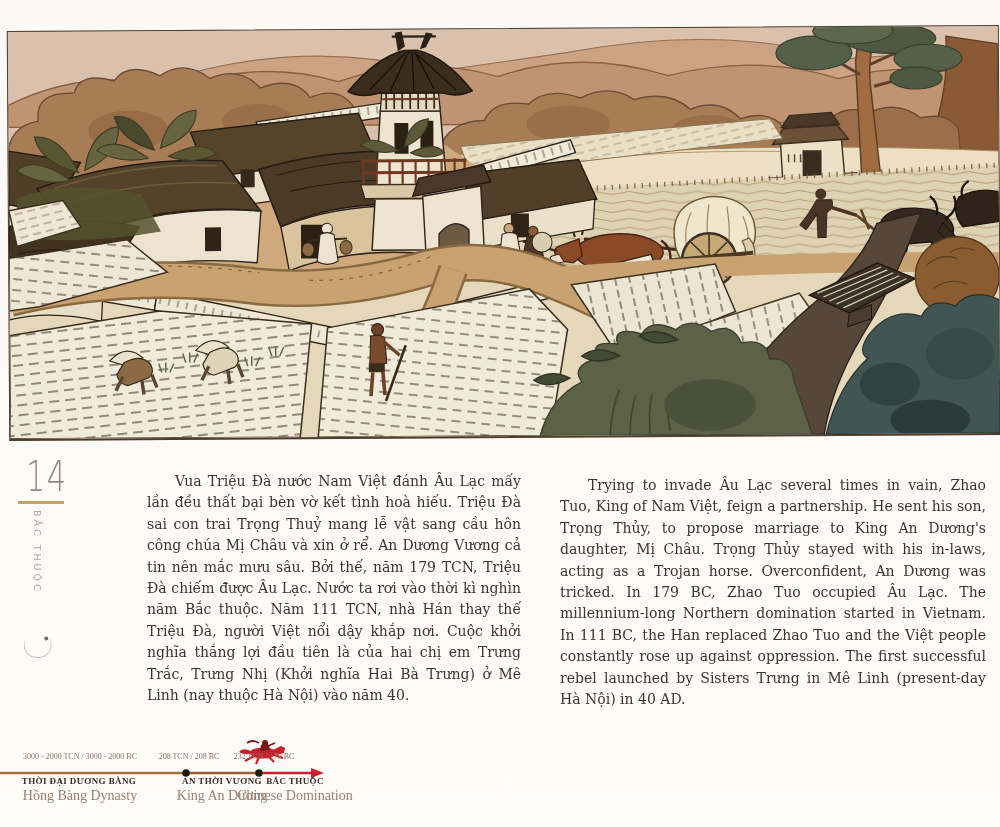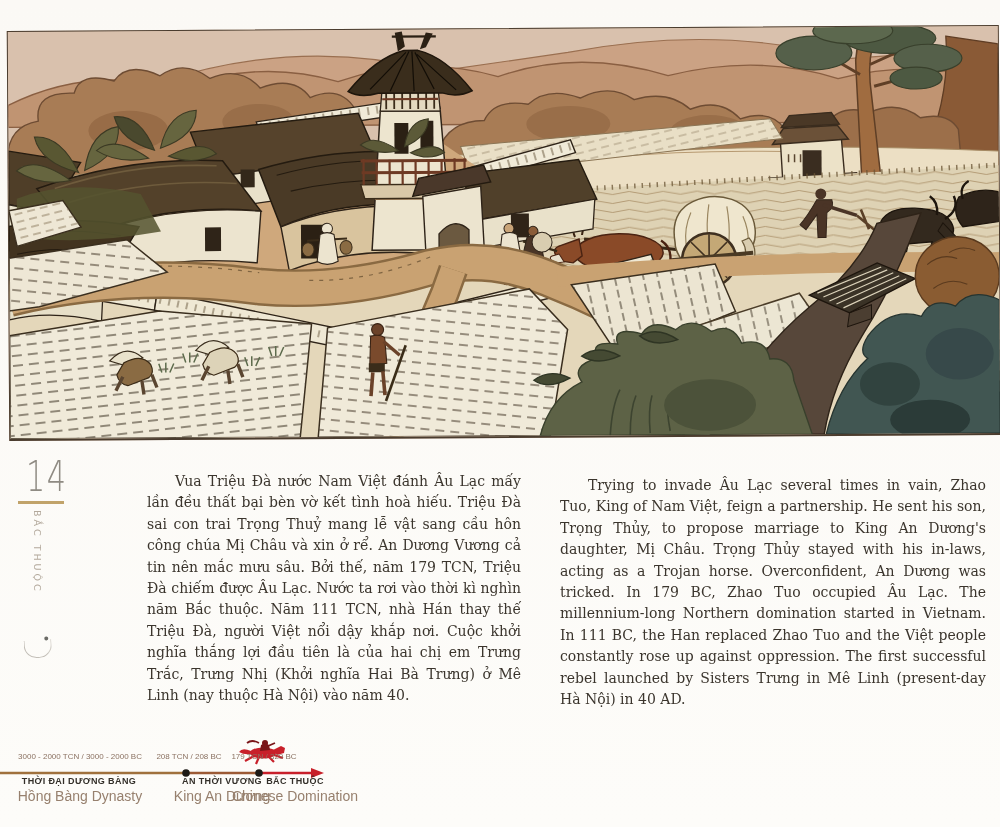--- a/index.html
+++ b/index.html
@@ -23,21 +23,21 @@
              border:1.6px solid #c3bfb8;border-top:none;border-radius:0 0 13px 13px;
              border-right-color:#cfcbc4;transform:rotate(-4deg);}
   .page-curl::after{content:"";position:absolute;right:2px;top:-3px;width:4px;height:4px;background:#6b6b66;border-radius:50%;}
 
   
   .col{position:absolute;font-size:14px;line-height:21.4px;color:#3b352d;text-align:justify;text-indent:28px;}
   .col-vn{left:147px;top:457px;width:374px;}
   .col-en{left:560px;top:461px;width:426px;}
 
   
-  .timeline{position:absolute;left:0;top:735px;width:346px;height:78px;font-family:Liberation Sans, sans-serif;}
+  .timeline{position:absolute;left:0;top:735px;width:346px;height:78px;font-family:Liberation Serif, serif;}
   .timeline svg{position:absolute;left:0;top:0;}
   .tl-label{position:absolute;transform:translateX(-50%);white-space:nowrap;}
   .tl-date{top:17px;font-size:8px;color:#8b7262;}
   .tl-title{top:41px;font-size:9px;font-weight:bold;color:#332f29;letter-spacing:.4px;}
   .tl-sub{top:53px;font-size:14px;color:#97806e;}
 </style>
 </head>
 <body>
 
 <div class="page">
@@ -357,21 +357,21 @@
         <path d="M35,12 l8,-4 4,2 -1,5 -7,2 z" fill="#c8202a"></path>
         <path d="M13,13 q-9,-4 -12,1 q5,3 12,2 z" fill="#c8202a"></path>
         <path d="M16,18 l-9,5 M21,19 l-3,7 M31,19 l5,5 M36,17 l9,3" stroke="#c8202a" stroke-width="2.2" fill="none"></path>
         <circle cx="27" cy="5" r="3" fill="#7a1518"></circle>
         <path d="M23,7 q4,-3 8,0 l1,5 -10,1 z" fill="#7a1518"></path>
         <path d="M30,8 l7,-3 M21,5 q-7,-4 -12,0" stroke="#7a1518" stroke-width="1.8" fill="none"></path>
       </g>
     </svg>
     <div class="tl-label tl-date" style="left:80px">3000 - 2000 TCN / 3000 - 2000 BC</div>
     <div class="tl-label tl-date" style="left:189px">208 TCN / 208 BC</div>
-    <div class="tl-label tl-date" style="left:264px">179 TCN / 329 BC</div>
+    <div class="tl-label tl-date" style="left:264px">232 TCN / 179 BC</div>
     <div class="tl-label tl-title" style="left:79px">THỜI ĐẠI DƯƠNG BÀNG</div>
     <div class="tl-label tl-title" style="left:222px">AN THỜI VƯƠNG</div>
     <div class="tl-label tl-title" style="left:295px">BẮC THUỘC</div>
     <div class="tl-label tl-sub" style="left:80px">Hồng Bàng Dynasty</div>
     <div class="tl-label tl-sub" style="left:222px">King An Dương</div>
     <div class="tl-label tl-sub" style="left:295px">Chinese Domination</div>
   </div>
 
 </div>
 

